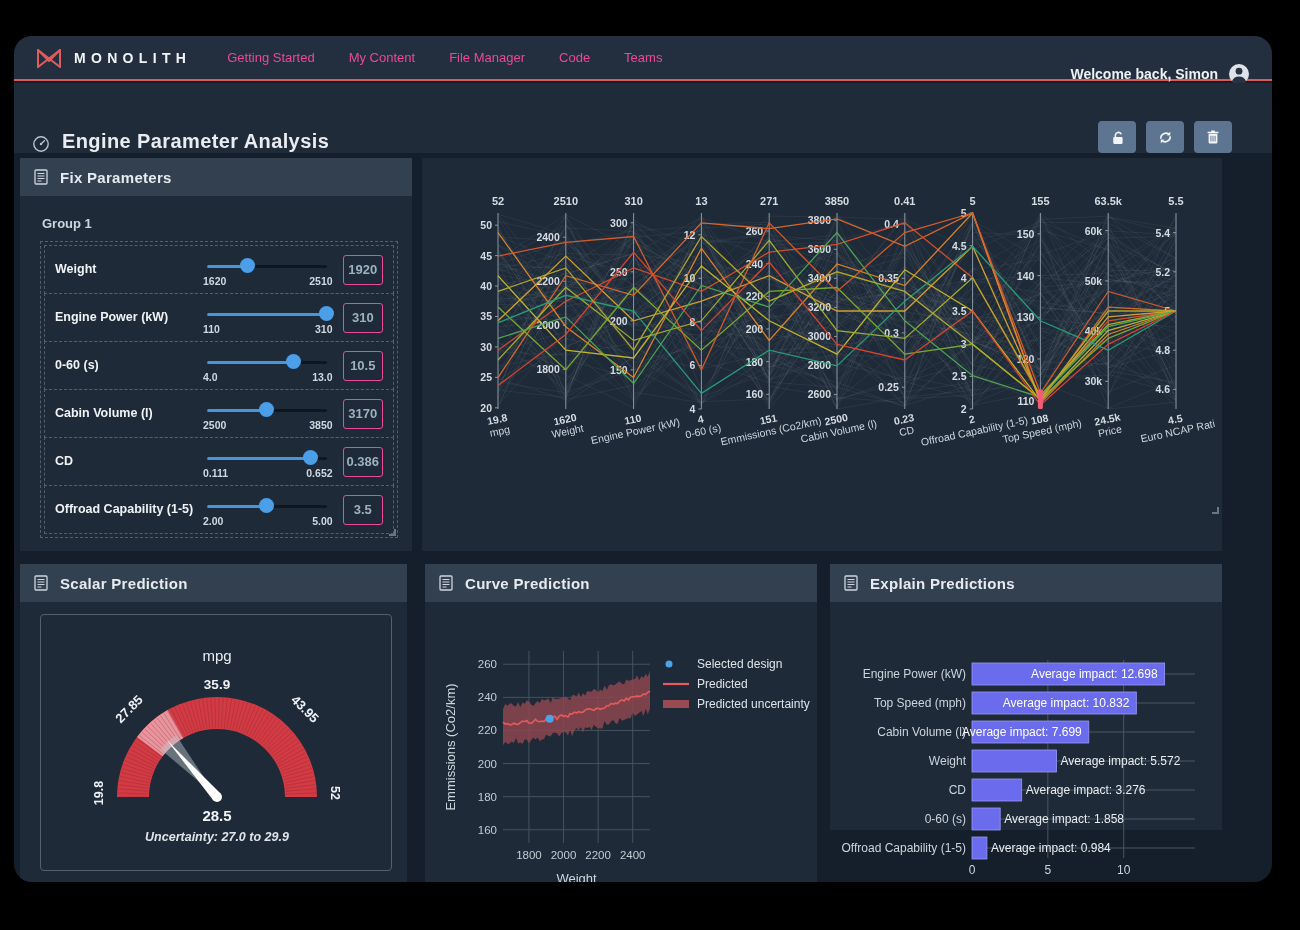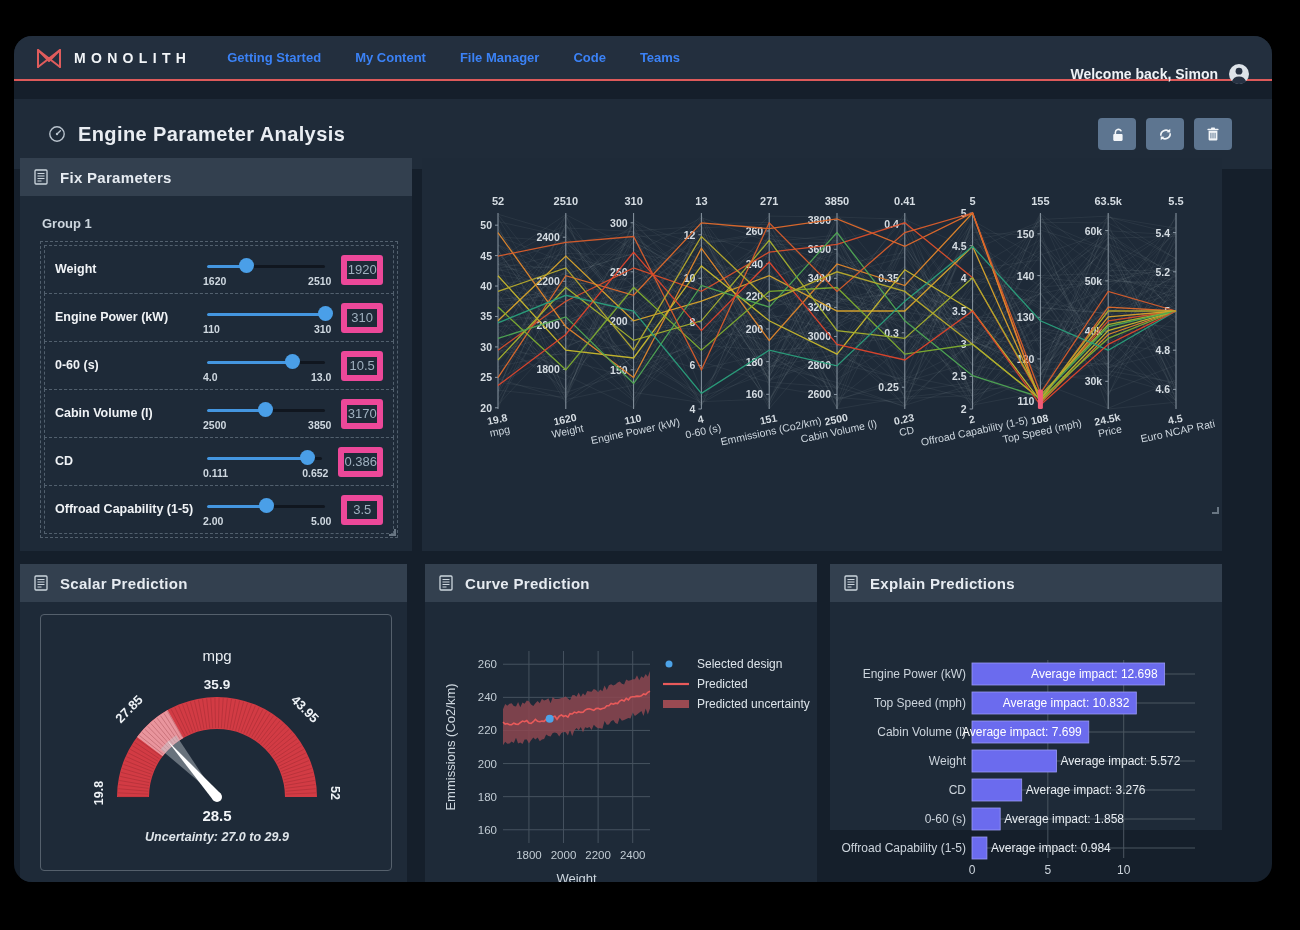--- a/index.html
+++ b/index.html
@@ -4,25 +4,25 @@
 <style>
   html,body{margin:0;padding:0;background:#000;}
   *{box-sizing:border-box;font-family:"Liberation Sans","DejaVu Sans",sans-serif;}
   .stage{position:relative;width:1300px;height:930px;background:#000;overflow:hidden;}
   .window{position:absolute;left:14px;top:36px;width:1258px;height:846px;border-radius:18px;background:#151f2b;overflow:hidden;}
   
   .nav{position:absolute;left:0;top:0;width:100%;height:45px;background:#232f3e;border-bottom:2px solid #dd5a5a;display:flex;align-items:center;padding:0 22px;}
   .brand{display:flex;align-items:center;gap:12px;margin-right:36px;}
   .brand-name{color:#f2f5f8;font-size:14px;font-weight:bold;letter-spacing:.38em;}
   .nav-items{display:flex;gap:34px;}
-  .nav-item{color:#3b82f6;font-size:13px;font-weight:bold;cursor:pointer;}
+  .nav-item{color:#ec4899;font-size:13px;font-weight:normal;cursor:pointer;}
   .nav-right{margin-left:auto;display:flex;align-items:center;gap:10px;margin-top:32px;}
   .welcome{color:#eef2f6;font-size:14px;font-weight:bold;}
   
-  .band{position:absolute;left:0;top:47px;width:100%;height:70px;background:#1f2b39;display:flex;align-items:center;padding:0 40px 0 34px;margin-top:16px;}
+  .band{position:absolute;left:0;top:47px;width:100%;height:70px;background:#1f2b39;display:flex;align-items:flex-end;padding:0 40px 0 18px;}
   .page-title{color:#e9edf2;font-size:20px;font-weight:bold;margin-left:12px;letter-spacing:.02em;}
   .band-buttons{margin-left:auto;display:flex;gap:10px;}
   .tool-btn{width:38px;height:32px;background:#5d7590;border:none;border-radius:4px;display:flex;align-items:center;justify-content:center;cursor:pointer;}
   
   .panel{position:absolute;background:#1e2a38;}
   .panel-head{height:38px;background:#33404f;display:flex;align-items:center;gap:12px;padding:0 14px;}
   .panel-title{color:#e6ebf1;font-size:15px;font-weight:bold;letter-spacing:.02em;}
   .p-fix{left:6px;top:122px;width:392px;height:393px;}
   .p-par{left:408px;top:122px;width:800px;height:393px;}
   .p-scalar{left:6px;top:528px;width:387px;height:318px;}
@@ -34,21 +34,21 @@
   .slider-wrap{position:relative;margin:0 14px 0 20px;border:1px dashed #52606e;padding:3px;}
   .slider-row{position:relative;display:flex;align-items:center;height:49px;border:1px dashed #52606e;margin-top:-1px;padding:0 10px;}
   .slider-row:first-child{margin-top:0;}
   .s-label{flex:0 0 152px;color:#f0f3f6;font-size:12.5px;font-weight:bold;line-height:1.1;}
   .s-slider{position:relative;width:140px;height:16px;margin-top:-8px;}
   .s-track{position:absolute;left:0;top:7px;width:100%;height:3px;background:#10161f;border-radius:2px;}
   .s-fill{position:absolute;left:0;top:7px;height:3px;background:#4496e0;border-radius:2px;}
   .s-thumb{position:absolute;top:0;width:15px;height:15px;border-radius:50%;background:#4a9fe8;cursor:pointer;}
   .s-min,.s-max{position:absolute;top:17px;color:#cfd8e0;font-size:10.5px;font-weight:bold;}
   .s-min{left:-4px;} .s-max{right:-6px;}
-  .s-value{margin-left:16px;width:47px;height:30px;background:transparent;border:6px solid #ec4899;border-radius:3px;color:#9fb0bf;font-size:13px;display:flex;align-items:center;justify-content:center;}
+  .s-value{margin-left:16px;width:47px;height:30px;background:transparent;border:1px solid #ec4899;border-radius:3px;color:#9fb0bf;font-size:13px;display:flex;align-items:center;justify-content:center;font-weight:bold;}
   .grip{position:absolute;right:1px;bottom:1px;width:7px;height:7px;border-right:2px solid #8a97a3;border-bottom:2px solid #8a97a3;opacity:.7;}
   
   .gauge-card{position:absolute;left:20px;top:12px;width:352px;height:257px;border:1px solid #55606c;border-radius:4px;}
   svg text{font-family:"Liberation Sans","DejaVu Sans",sans-serif;}
 </style>
 </head>
 <body>
 
 <div class="stage">
   <div class="window">

